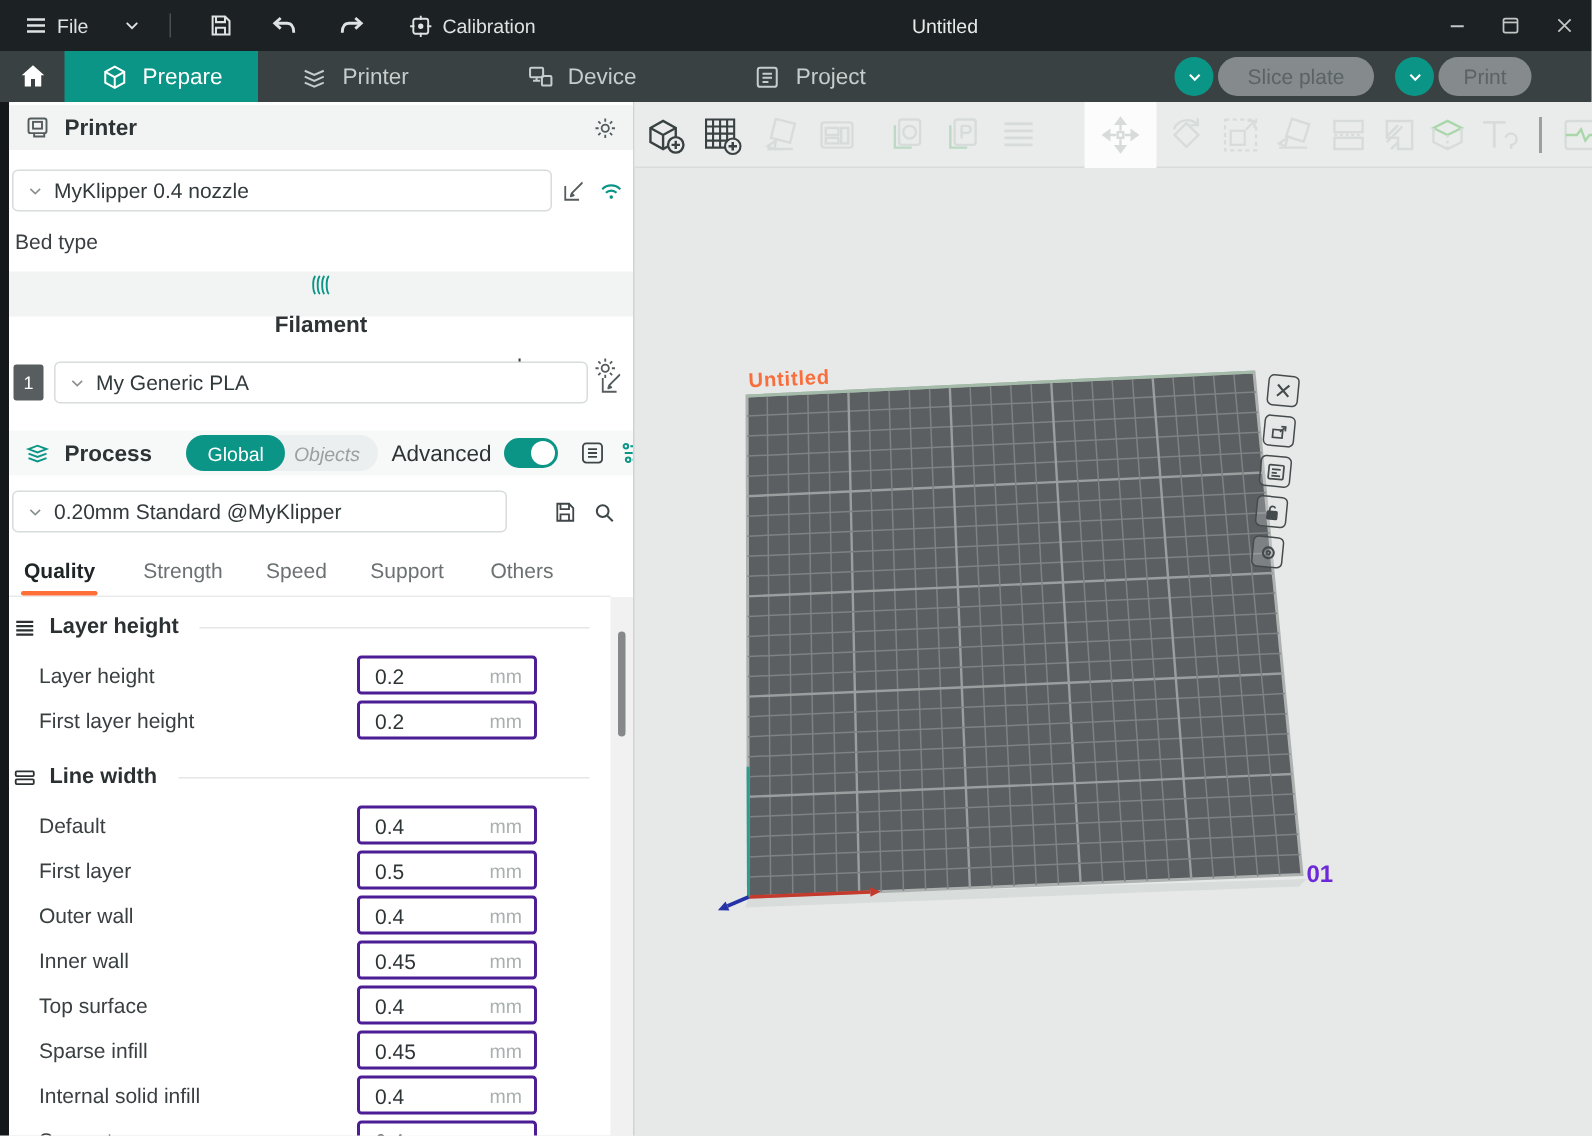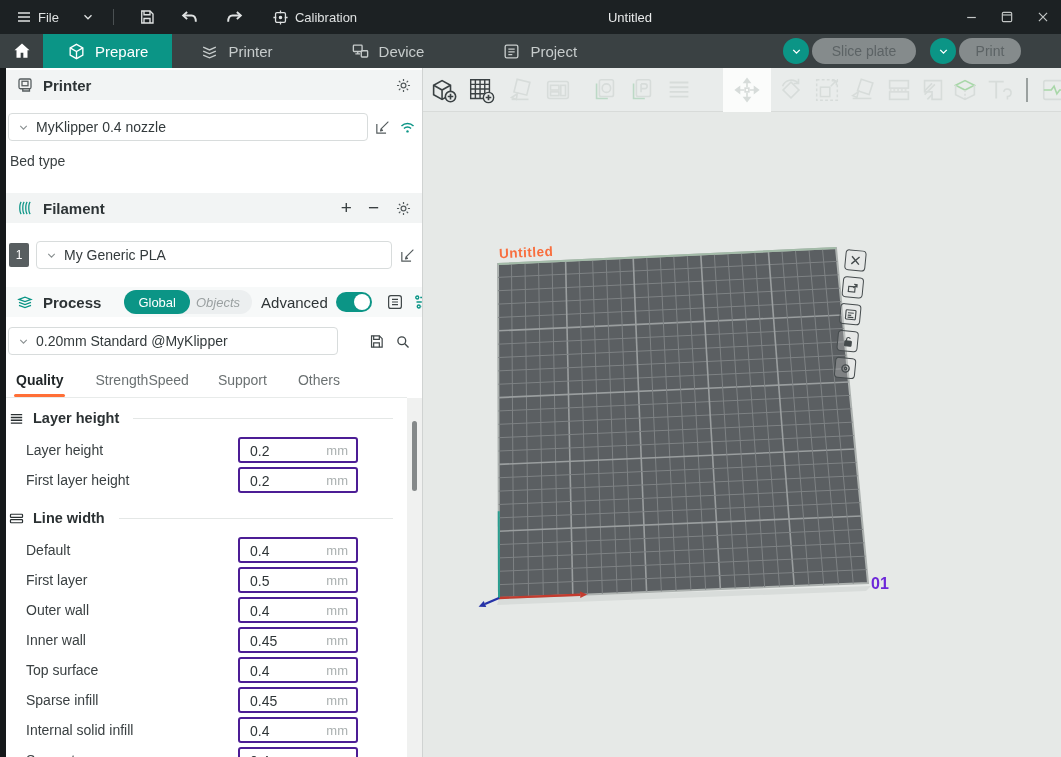--- a/index.html
+++ b/index.html
@@ -274,21 +274,21 @@
       </svg>
   </span>
   <span class="abs" style="left:399px; top:51px; color:#0b9586;">
     <svg width="17" height="17" viewBox="0 0 24 24" fill="none" stroke="currentColor" stroke-width="2">
         <path d="M3.5 10a12 12 0 0 1 17 0M7 13.5a7 7 0 0 1 10 0"></path>
         <circle cx="12" cy="17.5" r="1.7" fill="currentColor" stroke="none"></circle>
       </svg>
   </span>
   <span class="abs row-label" style="left:10px; top:85px;">Bed type</span>
 
-  <div class="section-header" style="top:125px;">
+  <div class="section-header" style="top:113px;flex-direction:column;">
     <span style="color:#0b9586;">
       <svg width="18" height="18" viewBox="0 0 24 24" fill="none" stroke="currentColor" stroke-width="1.7">
           <path d="M7 4C4.4 6.4 4.4 17.6 7 20M11 4c-2.6 2.4-2.6 13.6 0 16M15 4c-2.6 2.4-2.6 13.6 0 16M19 4c-2.6 2.4-2.6 13.6 0 16"></path>
         </svg>
     </span>
     <span class="title">Filament</span>
     <span class="hdr-right">
       <span class="icon-btn" style="font-size:19px; color:#3a4042;">+</span>
       <span class="icon-btn" style="font-size:19px; color:#3a4042;">−</span>
       <span class="icon-btn">
@@ -367,21 +367,21 @@
   <span class="abs icon-btn" style="left:394px; top:265px; color:#3f4648;">
     <svg width="17" height="17" viewBox="0 0 24 24" fill="none" stroke="currentColor" stroke-width="1.9">
         <circle cx="11" cy="11" r="5.5"></circle>
         <path d="M15.3 15.3L20.5 20.5"></path>
       </svg>
   </span>
 
   <div id="preset-tabs">
     <span class="ptab active" style="margin-left:10px;">Quality</span>
     <span class="ptab" style="margin-left:32px;">Strength</span>
-    <span class="ptab" style="">Speed</span>
+    <span class="ptab" style="margin-left:29px;">Speed</span>
     <span class="ptab" style="margin-left:29px;">Support</span>
     <span class="ptab" style="margin-left:31px;">Others</span>
   </div>
 
   <div id="param-area">
     <div class="param-section-header">
       <span style="color:#2b3133;">
         <svg width="17" height="17" viewBox="0 0 24 24" fill="none" stroke="currentColor" stroke-width="2">
             <path d="M4 6.5h16M4 10.5h16M4 14.5h16M4 18.5h16"></path>
           </svg>

